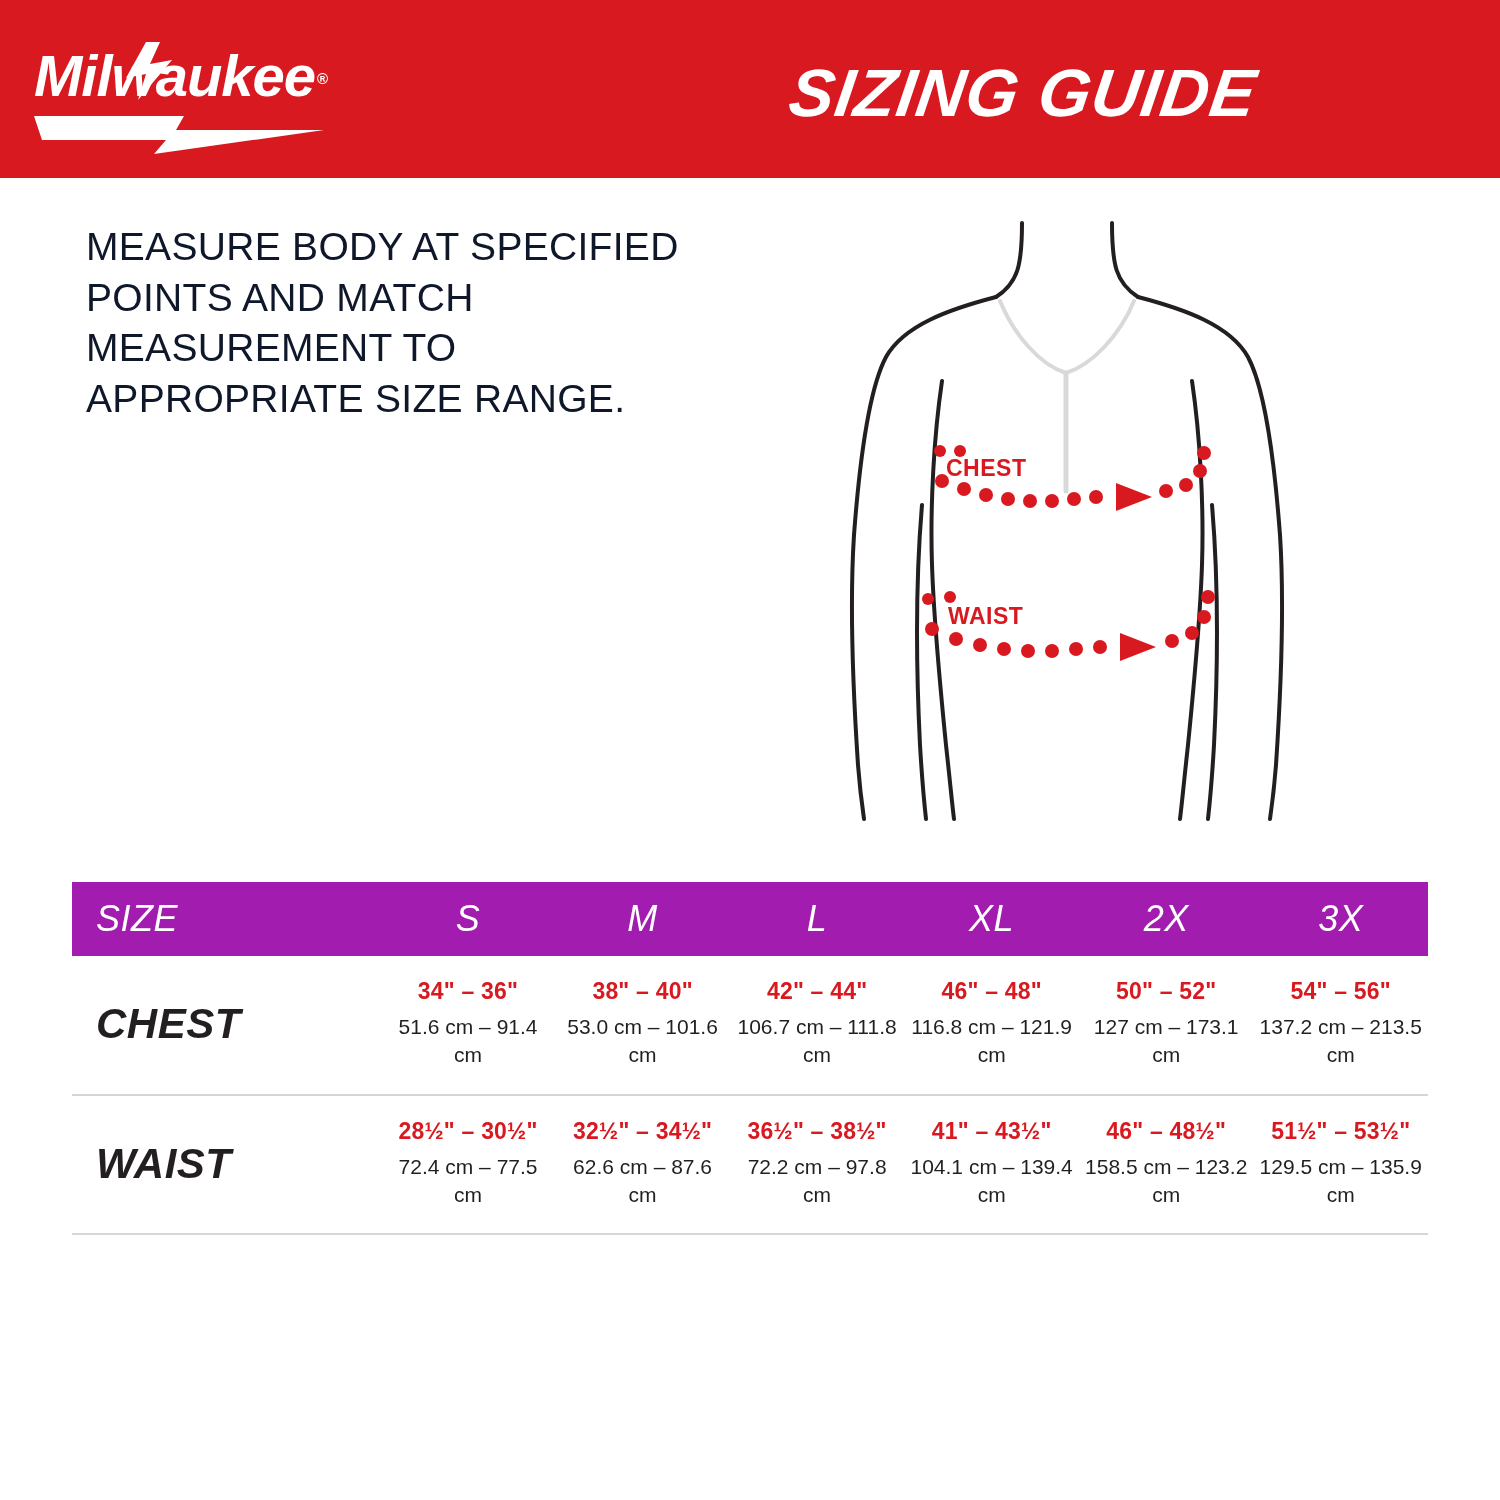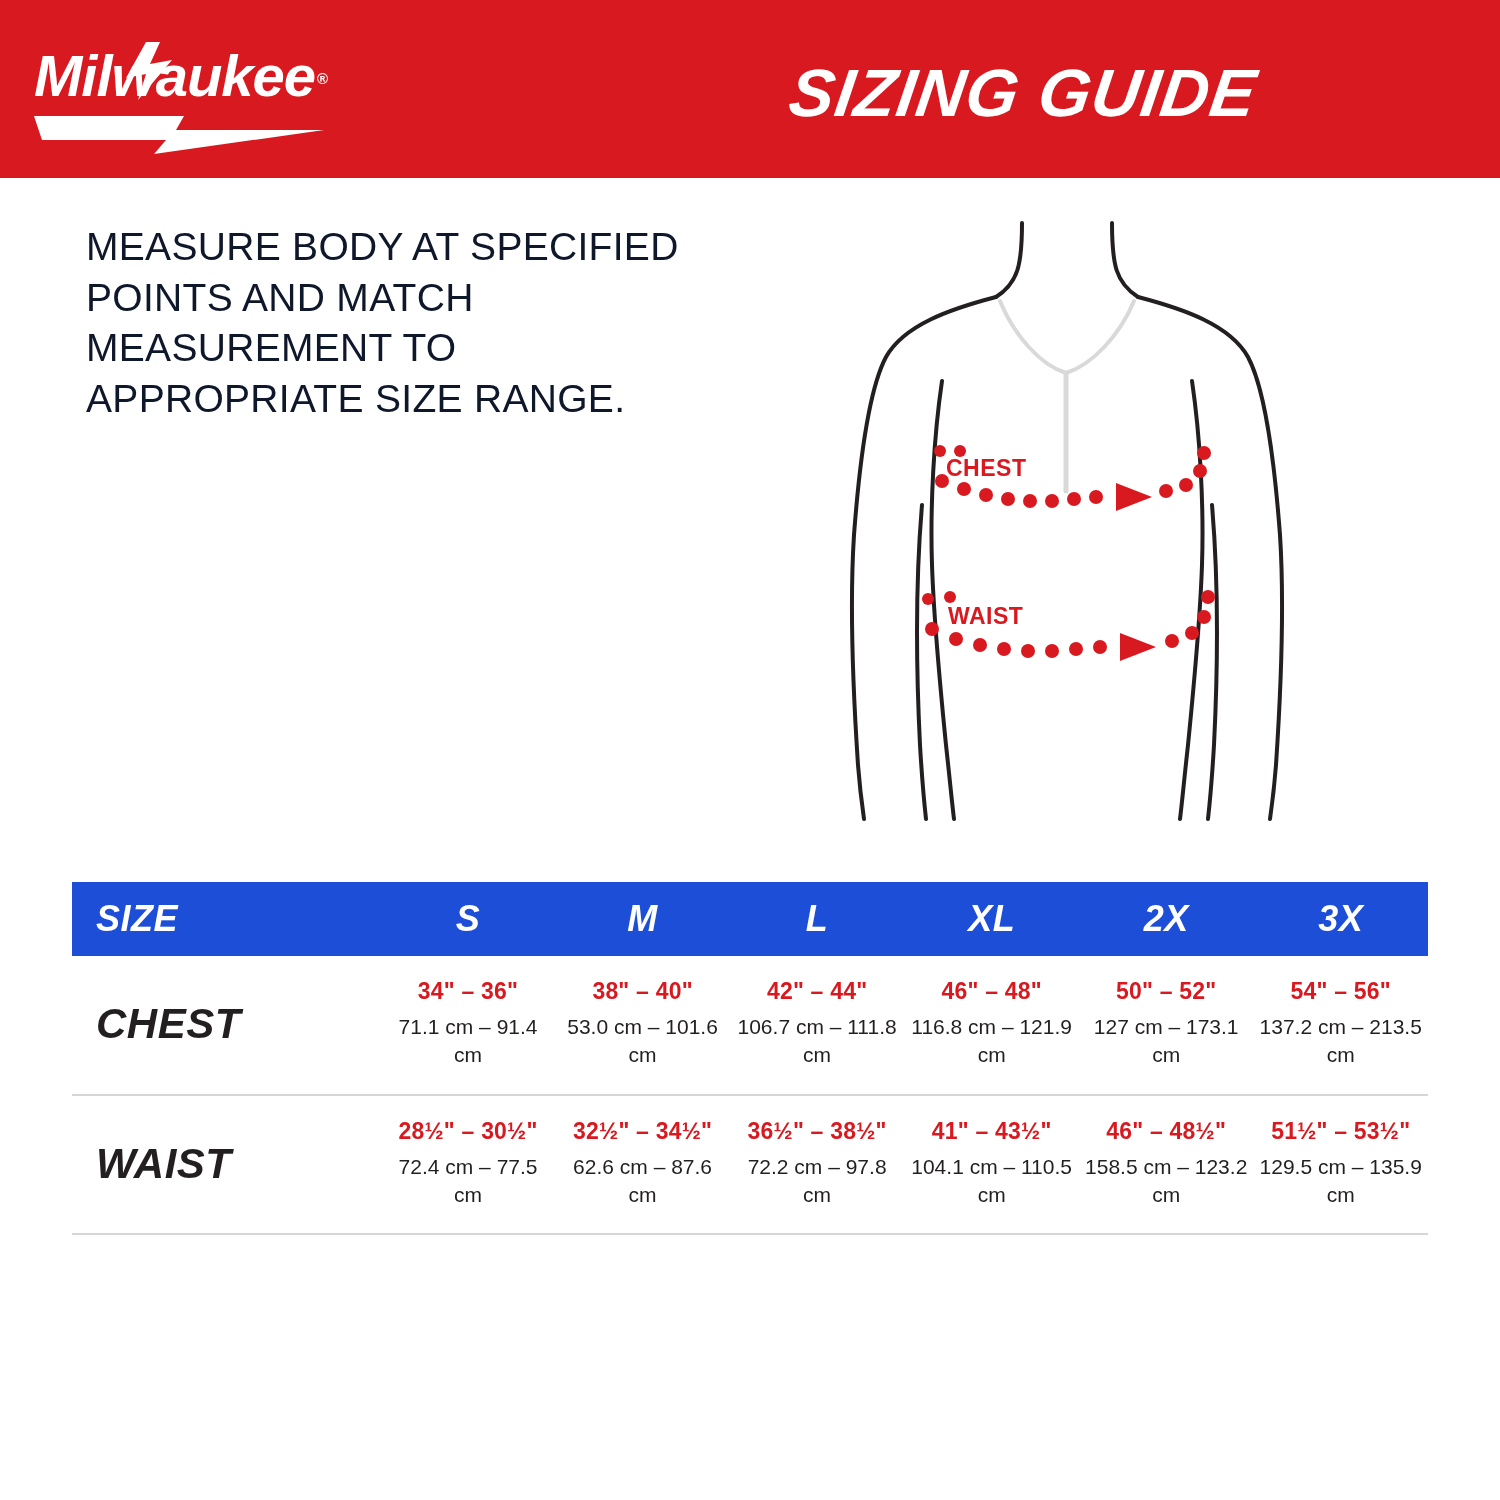--- a/index.html
+++ b/index.html
@@ -88,24 +88,24 @@
     left: 72px;
     top: 882px;
     width: 1356px;
   }
   table {
     border-collapse: collapse;
     width: 100%;
     table-layout: fixed;
   }
   thead th {
-    background: #1d4ed8;
+    background: #a21caf;
     color: #ffffff;
     font-size: 36px;
-    font-weight: bold;
+    font-weight: normal;
     font-style: italic;
     height: 72px;
     text-align: center;
     letter-spacing: 0.5px;
   }
   thead th.size-head {
     text-align: left;
     padding-left: 24px;
   }
   tbody td {
@@ -240,21 +240,21 @@
         <th>XL</th>
         <th>2X</th>
         <th>3X</th>
       </tr>
     </thead>
     <tbody>
       <tr>
         <td class="rowlabel">CHEST</td>
         <td>
           <div class="inch">34" – 36"</div>
-          <div class="cm">71.1 cm – 91.4 cm</div>
+          <div class="cm">51.6 cm – 91.4 cm</div>
         </td>
         <td>
           <div class="inch">38" – 40"</div>
           <div class="cm">53.0 cm – 101.6 cm</div>
         </td>
         <td>
           <div class="inch">42" – 44"</div>
           <div class="cm">106.7 cm – 111.8 cm</div>
         </td>
         <td>
@@ -279,21 +279,21 @@
         <td>
           <div class="inch">32½" – 34½"</div>
           <div class="cm">62.6 cm – 87.6 cm</div>
         </td>
         <td>
           <div class="inch">36½" – 38½"</div>
           <div class="cm">72.2 cm – 97.8 cm</div>
         </td>
         <td>
           <div class="inch">41" – 43½"</div>
-          <div class="cm">104.1 cm – 110.5 cm</div>
+          <div class="cm">104.1 cm – 139.4 cm</div>
         </td>
         <td>
           <div class="inch">46" – 48½"</div>
           <div class="cm">158.5 cm – 123.2 cm</div>
         </td>
         <td>
           <div class="inch">51½" – 53½"</div>
           <div class="cm">129.5 cm – 135.9 cm</div>
         </td>
       </tr>

